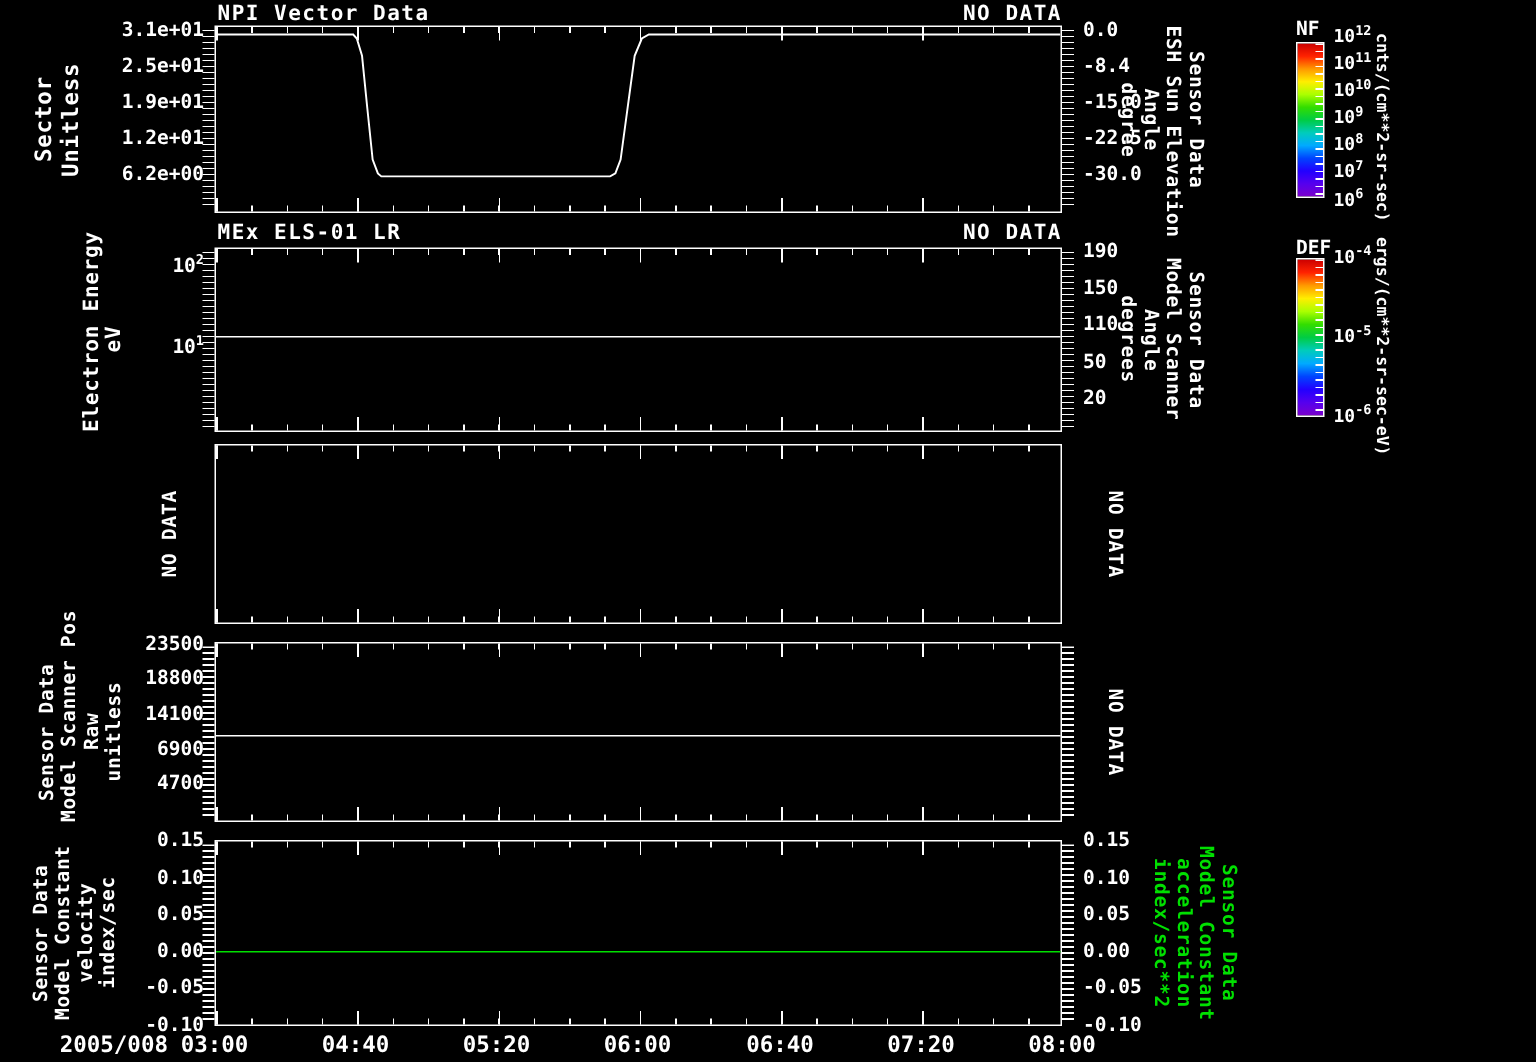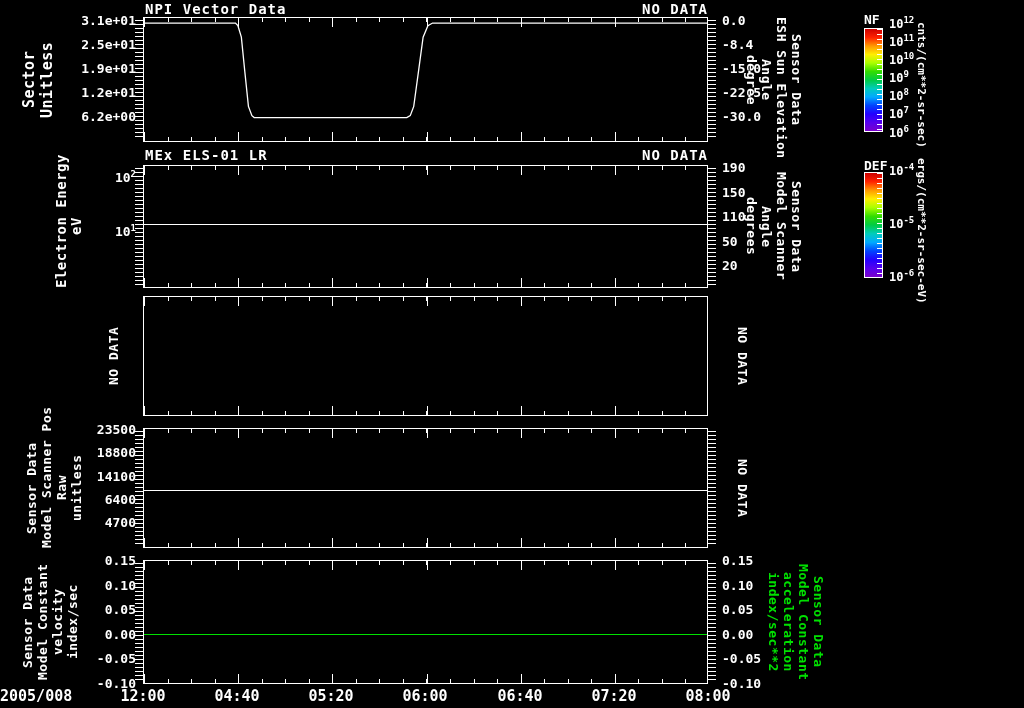--- a/index.html
+++ b/index.html
@@ -113,21 +113,21 @@
   </div>
 
   <div class="panel" style="top:428px;height:120px">
     <div class="vlab flip" style="left:24px">Sensor Data
 Model Scanner Pos
 Raw
 unitless</div>
     <div class="ytick ytl" style="top:-5px">23500</div>
     <div class="ytick ytl" style="top:18px">18800</div>
     <div class="ytick ytl" style="top:42px">14100</div>
-    <div class="ytick ytl" style="top:65px">6400</div>
+    <div class="ytick ytl" style="top:65px">6900</div>
     <div class="ytick ytl" style="top:88px">4700</div>
     <div class="pbox">
       <div class="xt minor top"></div>
       <div class="xt major top"></div>
       <div class="xt minor bot"></div>
       <div class="xt major bot"></div>
       <div class="comb l"></div>
       <div class="comb r"></div>
       <div class="hline" style="top: 51.55%; background: rgb(255, 255, 255);"></div>
     </div>
@@ -159,22 +159,22 @@
     <div class="ytick ytr" style="top:43px">0.05</div>
     <div class="ytick ytr" style="top:68px">0.00</div>
     <div class="ytick ytr" style="top:92px">-0.05</div>
     <div class="ytick ytr" style="top:117px">-0.10</div>
     <div class="vlab" style="left: 766px; color: rgb(0, 224, 0);">Sensor Data
 Model Constant
 acceleration
 index/sec**2</div>
   </div>
 
-  <div class="xlab" style="left:0;width:96px;text-align:left">2005/008</div>
-  <div class="xlab" style="left:108px">12:00</div>
+  <div class="xlab" style="left:16px;width:96px;text-align:right">2005/008</div>
+  <div class="xlab" style="left:108px">03:00</div>
   <div class="xlab" style="left:202px">04:40</div>
   <div class="xlab" style="left:296px">05:20</div>
   <div class="xlab" style="left:390px">06:00</div>
   <div class="xlab" style="left:485px">06:40</div>
   <div class="xlab" style="left:579px">07:20</div>
   <div class="xlab" style="left:673px">08:00</div>
 
   <div class="cb" style="top:28px">
     <div class="cbname" style="top:-16px">NF</div>
     <div class="cbbar" style="height: 104px; background: linear-gradient(rgb(204, 0, 0), rgb(255, 34, 0), rgb(255, 153, 0), rgb(255, 238, 0), rgb(170, 255, 0), rgb(51, 221, 0), rgb(0, 204, 68), rgb(0, 204, 187), rgb(0, 170, 255), rgb(0, 68, 255), rgb(34, 0, 255), rgb(85, 0, 238), rgb(122, 0, 204));"></div>

